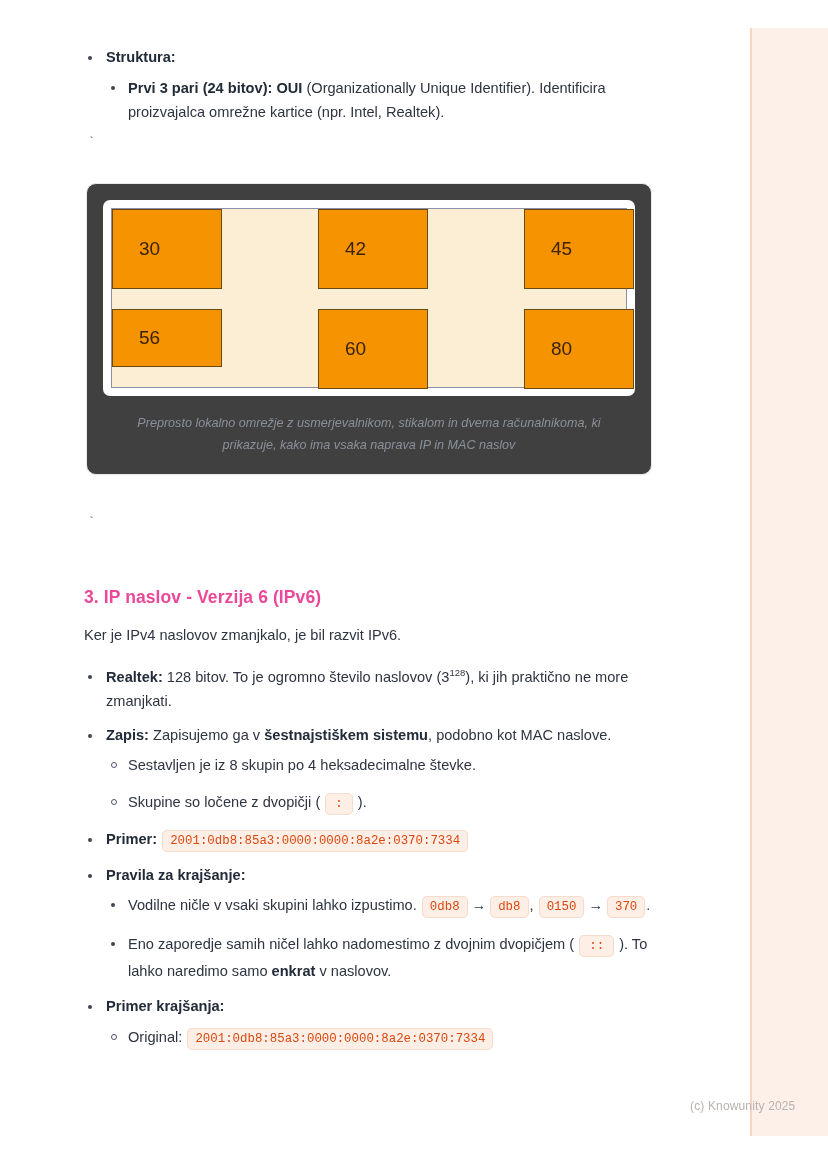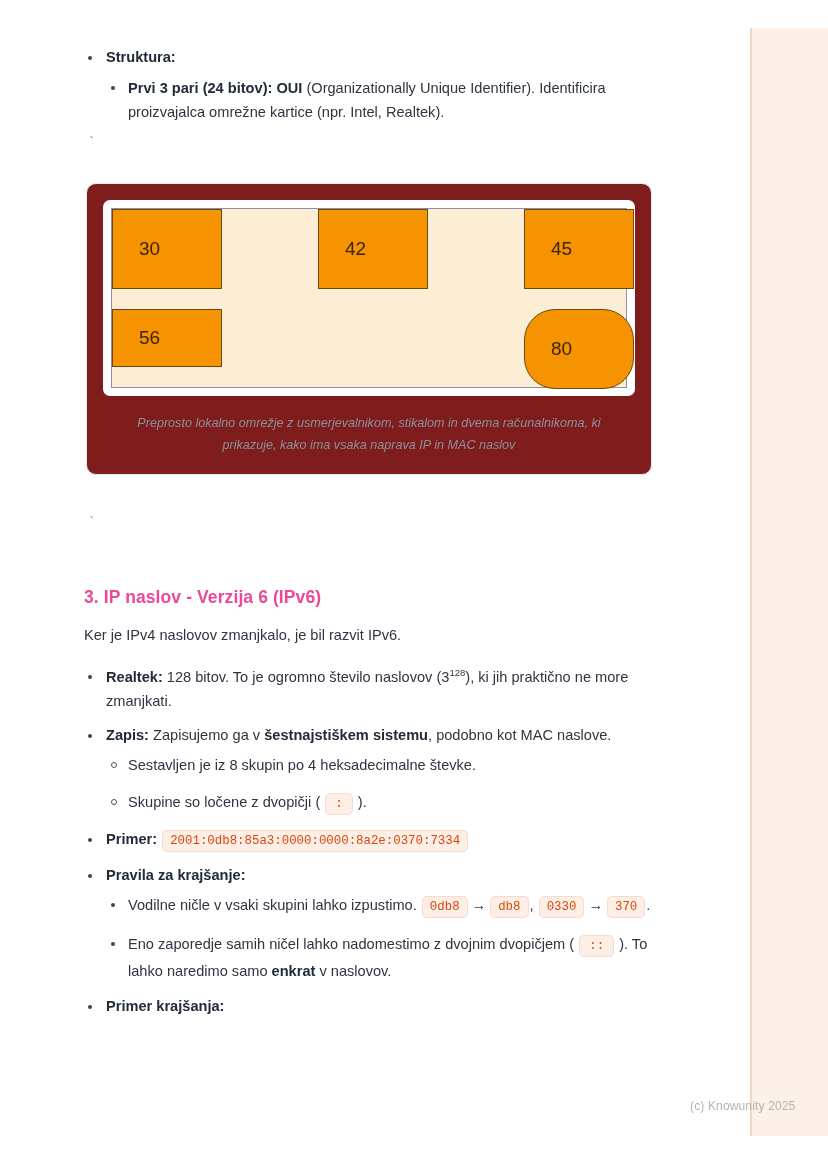--- a/index.html
+++ b/index.html
@@ -118,21 +118,21 @@
     height: 14px;
   }
 
   
   .figure-card {
     margin: 32px 0 0 2px;
     width: 566px;
     box-sizing: border-box;
     border: 1px solid #eceaea;
     border-radius: 10px;
-    background: #7f1d1d;
+    background: #404040;
     padding: 16px 16px 12px 16px;
     box-shadow: 0 1px 2px rgba(0,0,0,.035);
   }
   .figure-inner {
     background: #ffffff;
     border-radius: 7px;
     padding: 8px;
     box-sizing: border-box;
   }
   .diagram {
@@ -225,21 +225,24 @@
             </div>
           <div class="dbox" style="left:206px;top:0;width:110px;height:80px;">
               <span>42</span>
             </div>
           <div class="dbox" style="left:412px;top:0;width:110px;height:80px;">
               <span>45</span>
             </div>
           <div class="dbox" style="left:0;top:100px;width:110px;height:58px;">
               <span>56</span>
             </div>
-          <div class="dbox" style="left:412px;top:100px;width:110px;height:80px;border-radius:31px;">
+          <div class="dbox" style="left:206px;top:100px;width:110px;height:80px;">
+              <span>60</span>
+            </div>
+          <div class="dbox" style="left:412px;top:100px;width:110px;height:80px;">
               <span>80</span>
             </div>
         </div>
       </div>
       <div class="caption">Preprosto lokalno omrežje z usmerjevalnikom, stikalom in dvema računalnikoma, ki prikazuje, kako ima vsaka naprava IP in MAC naslov</div>
     </div>
 
     <div class="backtick" style="margin-top:42px;">`</div>
 
     <h2 class="section-title">3. IP naslov - Verzija 6 (IPv6)</h2>
@@ -263,28 +266,34 @@
         <b>Primer:</b>
         <code class="chip">2001:0db8:85a3:0000:0000:8a2e:0370:7334</code>
       </li>
 
       <li>
         <b>Pravila za krajšanje:</b>
         <ul class="lvl2">
           <li>
             <span>Vodilne ničle v vsaki skupini lahko izpustimo.</span>
             <code class="chip">0db8</code><span class="arrow">→</span><code class="chip">db8</code><span>,</span>
-            <code class="chip">0330</code><span class="arrow">→</span><code class="chip">370</code><span>.</span>
+            <code class="chip">0150</code><span class="arrow">→</span><code class="chip">370</code><span>.</span>
           </li>
           <li>
             <span>Eno zaporedje samih ničel lahko nadomestimo z dvojnim dvopičjem ( </span><code class="chip tiny">::</code><span> ). To lahko naredimo samo </span><b>enkrat</b><span> v naslovov.</span>
           </li>
         </ul>
       </li>
 
       <li>
         <b>Primer krajšanja:</b>
+        <ul class="lvl2 hollow">
+          <li>
+            <span>Original:</span>
+            <code class="chip">2001:0db8:85a3:0000:0000:8a2e:0370:7334</code>
+          </li>
+        </ul>
       </li>
 
     </ul>
 
   </div>
 </div>
 
 </body></html>

